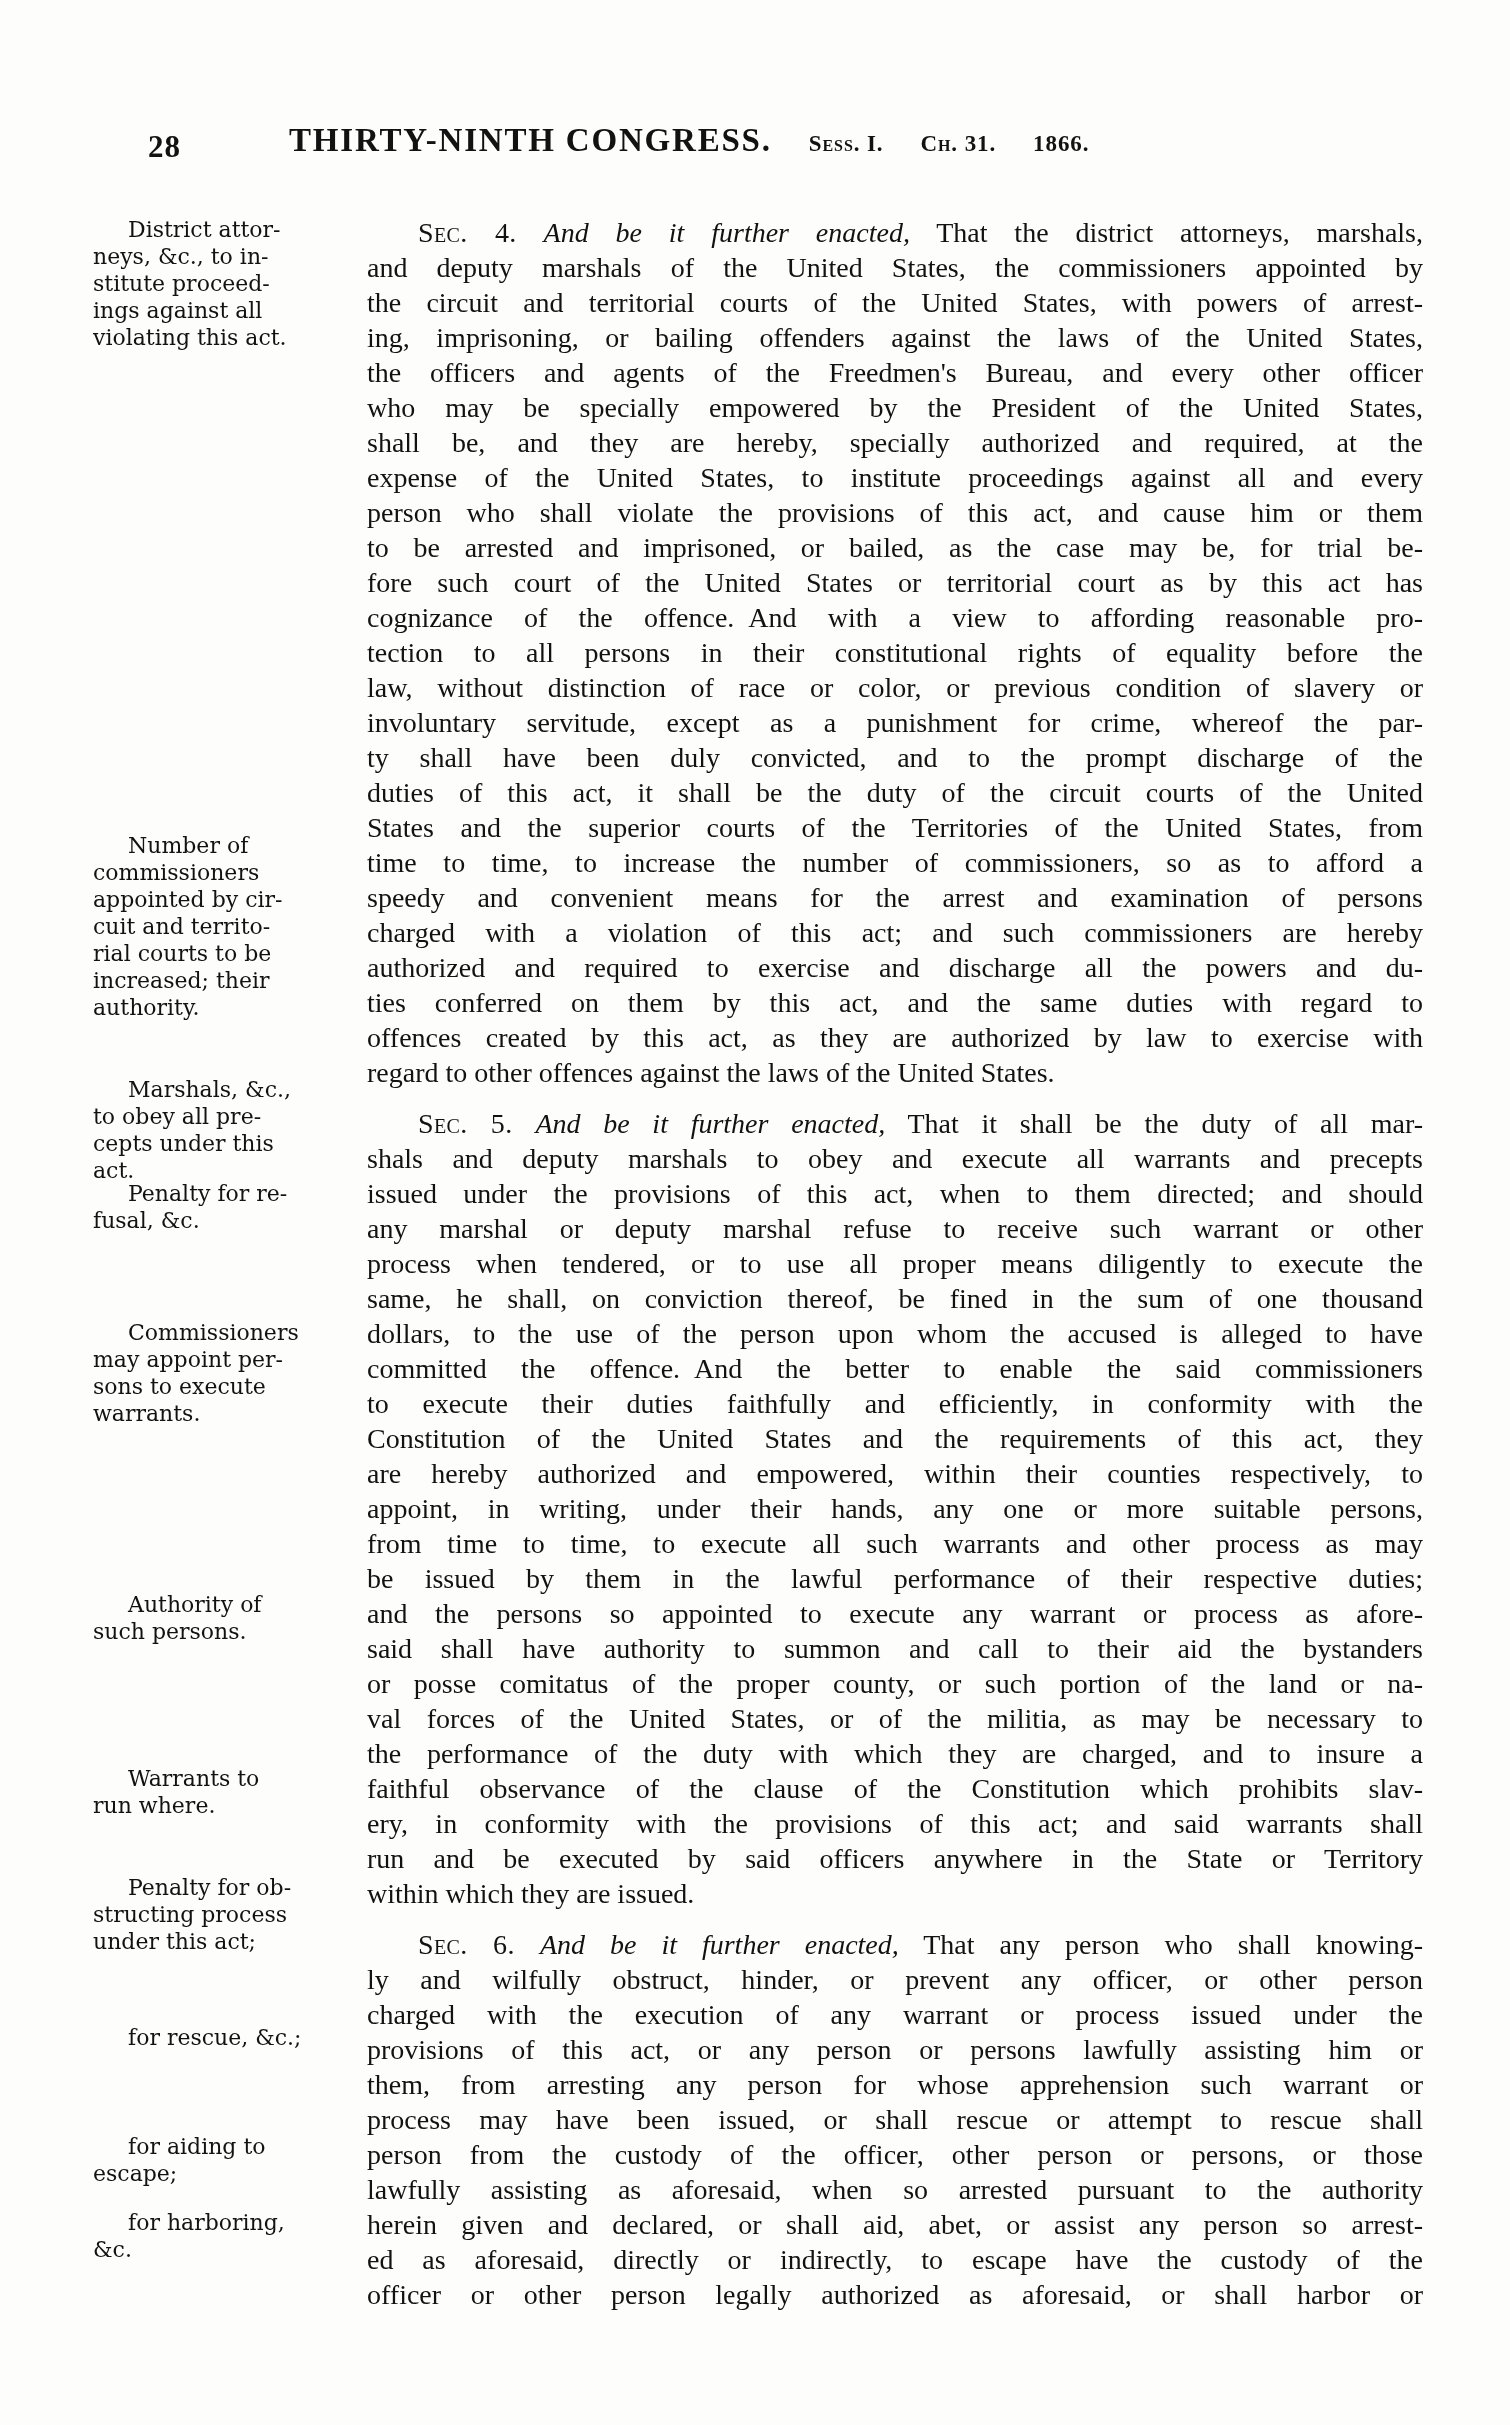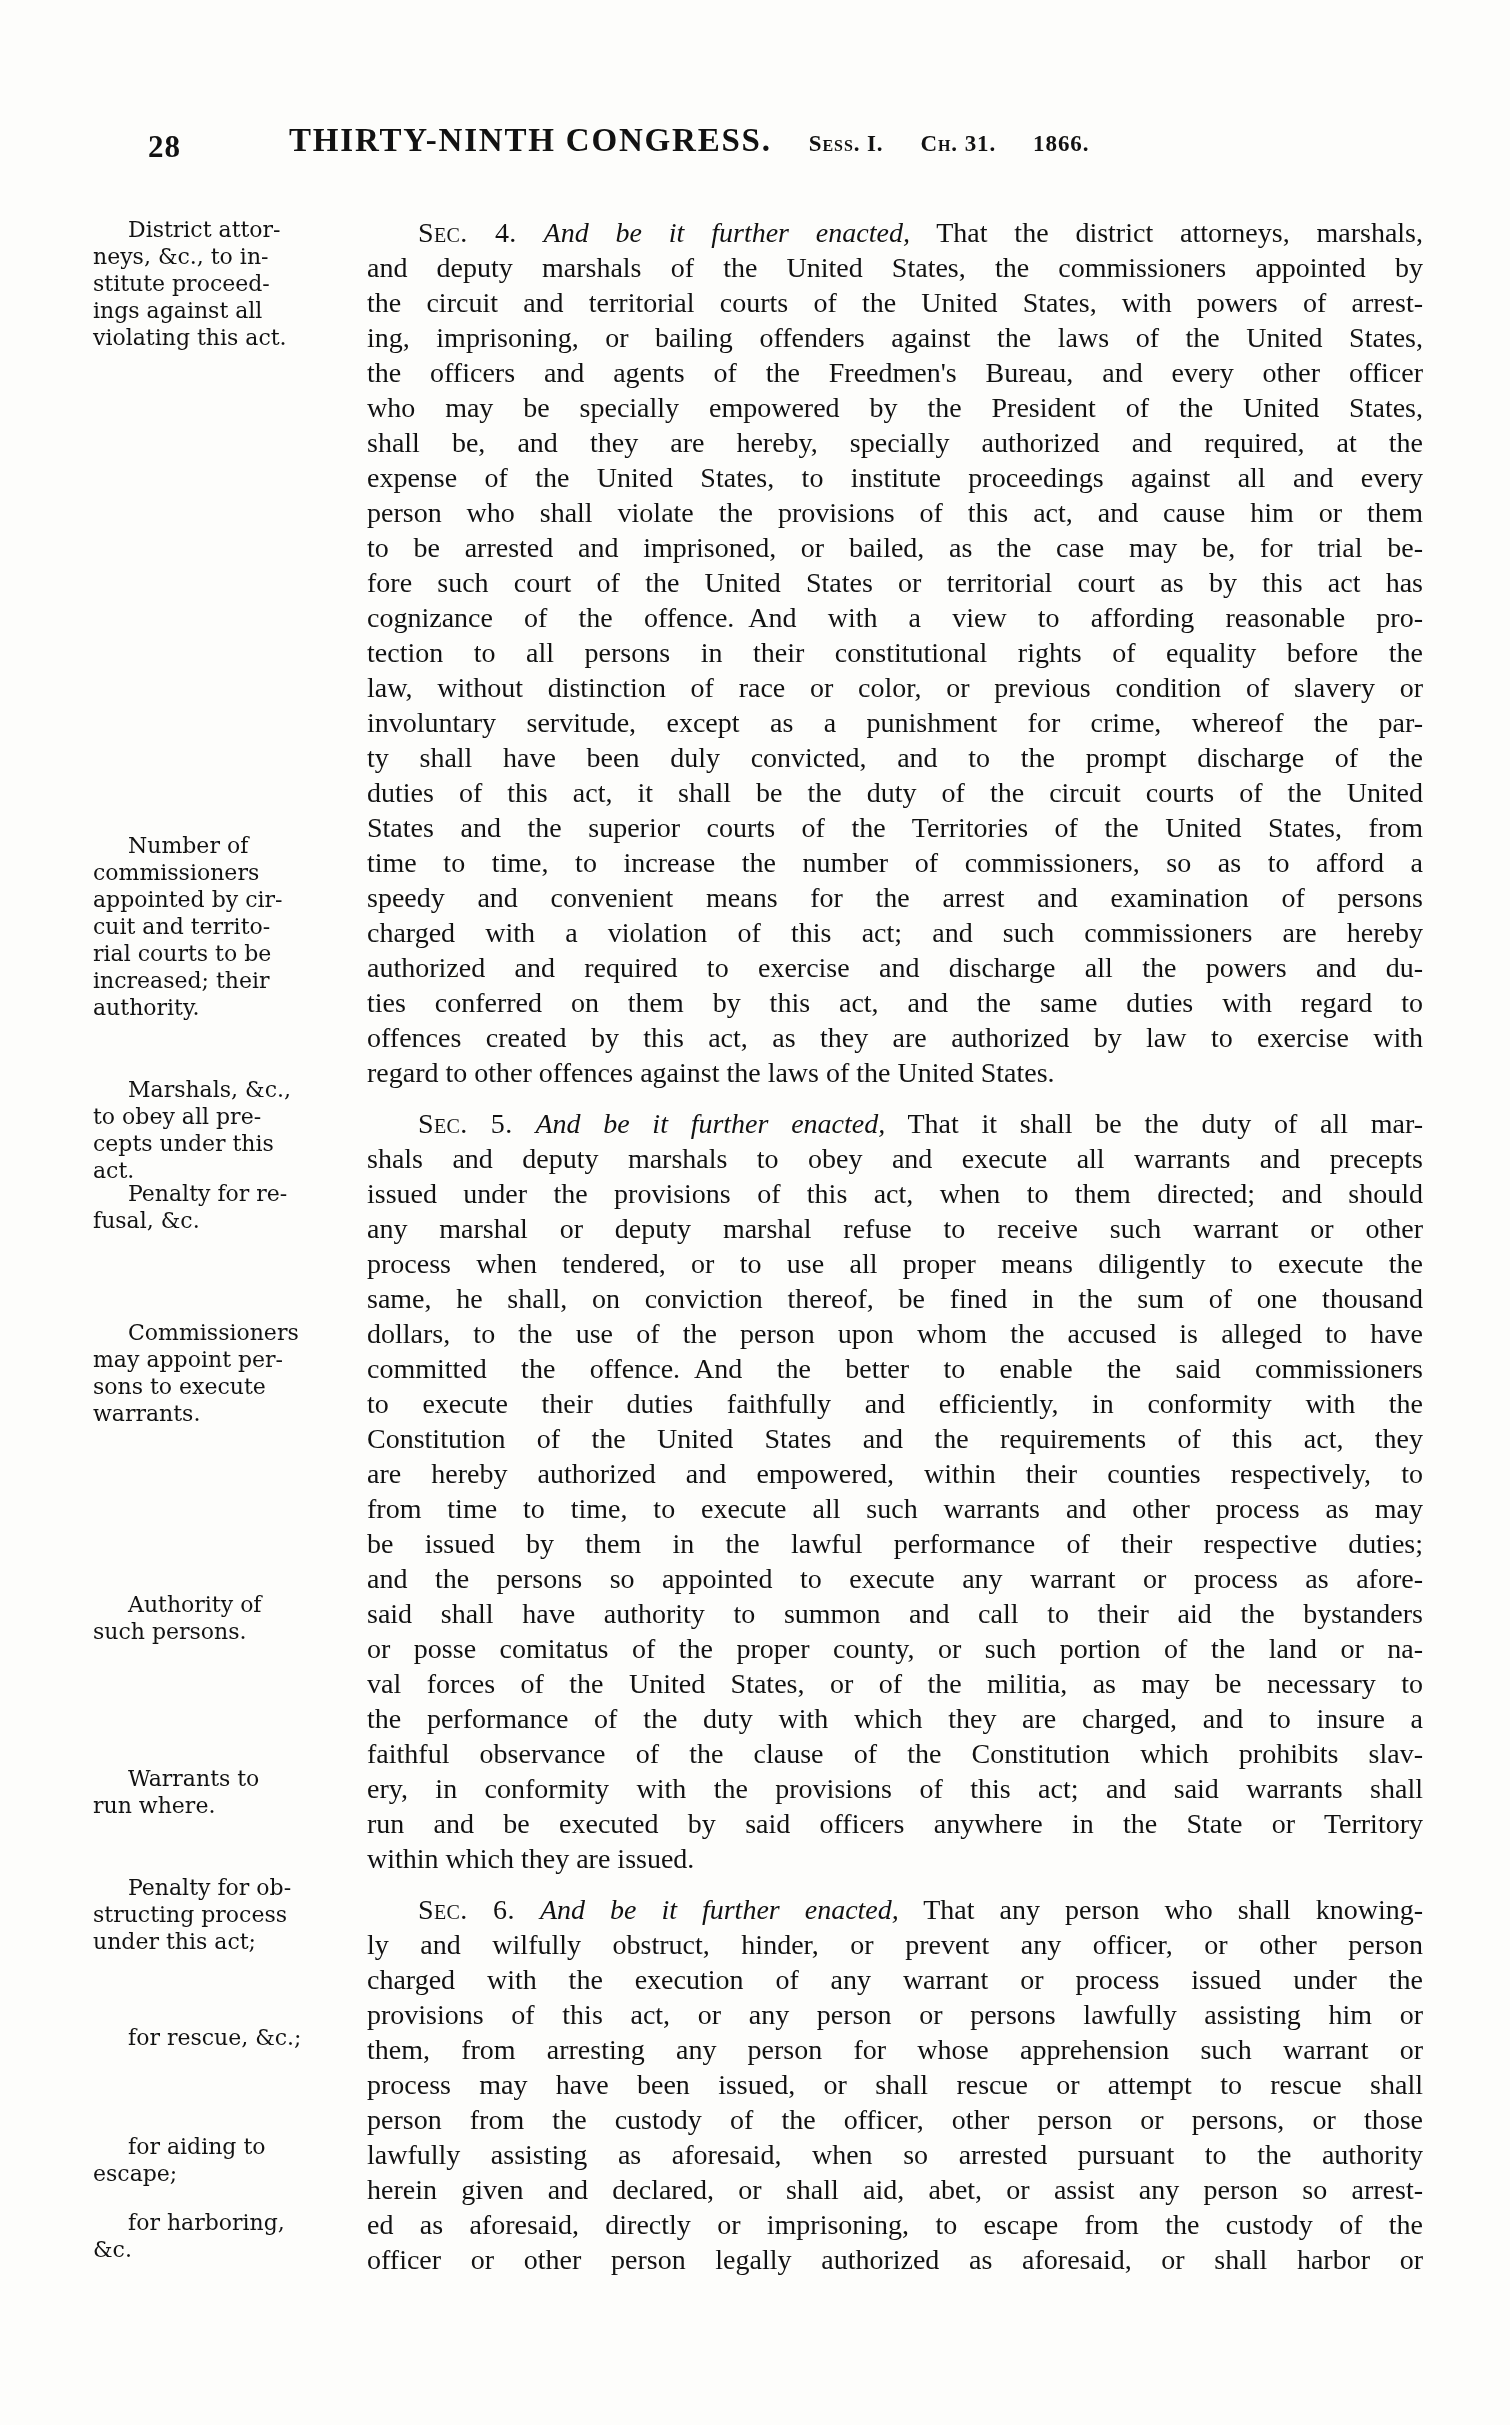--- a/index.html
+++ b/index.html
@@ -140,20 +140,21 @@
         <div class="line">shals and deputy marshals to obey and execute all warrants and precepts</div>
         <div class="line">issued under the provisions of this act, when to them directed; and should</div>
         <div class="line">any marshal or deputy marshal refuse to receive such warrant or other</div>
         <div class="line">process when tendered, or to use all proper means diligently to execute the</div>
         <div class="line">same, he shall, on conviction thereof, be fined in the sum of one thousand</div>
         <div class="line">dollars, to the use of the person upon whom the accused is alleged to have</div>
         <div class="line">committed the offence. And the better to enable the said commissioners</div>
         <div class="line">to execute their duties faithfully and efficiently, in conformity with the</div>
         <div class="line">Constitution of the United States and the requirements of this act, they</div>
         <div class="line">are hereby authorized and empowered, within their counties respectively, to</div>
+        <div class="line">appoint, in writing, under their hands, any one or more suitable persons,</div>
         <div class="line">from time to time, to execute all such warrants and other process as may</div>
         <div class="line">be issued by them in the lawful performance of their respective duties;</div>
         <div class="line">and the persons so appointed to execute any warrant or process as afore-</div>
         <div class="line">said shall have authority to summon and call to their aid the bystanders</div>
         <div class="line">or posse comitatus of the proper county, or such portion of the land or na-</div>
         <div class="line">val forces of the United States, or of the militia, as may be necessary to</div>
         <div class="line">the performance of the duty with which they are charged, and to insure a</div>
         <div class="line">faithful observance of the clause of the Constitution which prohibits slav-</div>
         <div class="line">ery, in conformity with the provisions of this act; and said warrants shall</div>
         <div class="line">run and be executed by said officers anywhere in the State or Territory</div>
@@ -162,19 +163,19 @@
       <div class="section">
         <div class="line first-line"><span class="sec-label">Sec. 6.</span> <span class="enacting">And be it further enacted,</span> <span>That any person who shall knowing-</span></div>
         <div class="line">ly and wilfully obstruct, hinder, or prevent any officer, or other person</div>
         <div class="line">charged with the execution of any warrant or process issued under the</div>
         <div class="line">provisions of this act, or any person or persons lawfully assisting him or</div>
         <div class="line">them, from arresting any person for whose apprehension such warrant or</div>
         <div class="line">process may have been issued, or shall rescue or attempt to rescue shall</div>
         <div class="line">person from the custody of the officer, other person or persons, or those</div>
         <div class="line">lawfully assisting as aforesaid, when so arrested pursuant to the authority</div>
         <div class="line">herein given and declared, or shall aid, abet, or assist any person so arrest-</div>
-        <div class="line">ed as aforesaid, directly or imprisoning, to escape from the custody of the</div>
+        <div class="line">ed as aforesaid, directly or indirectly, to escape have the custody of the</div>
         <div class="line">officer or other person legally authorized as aforesaid, or shall harbor or</div>
       </div>
     </div>
 
 </div>
 
 
 </body></html>

